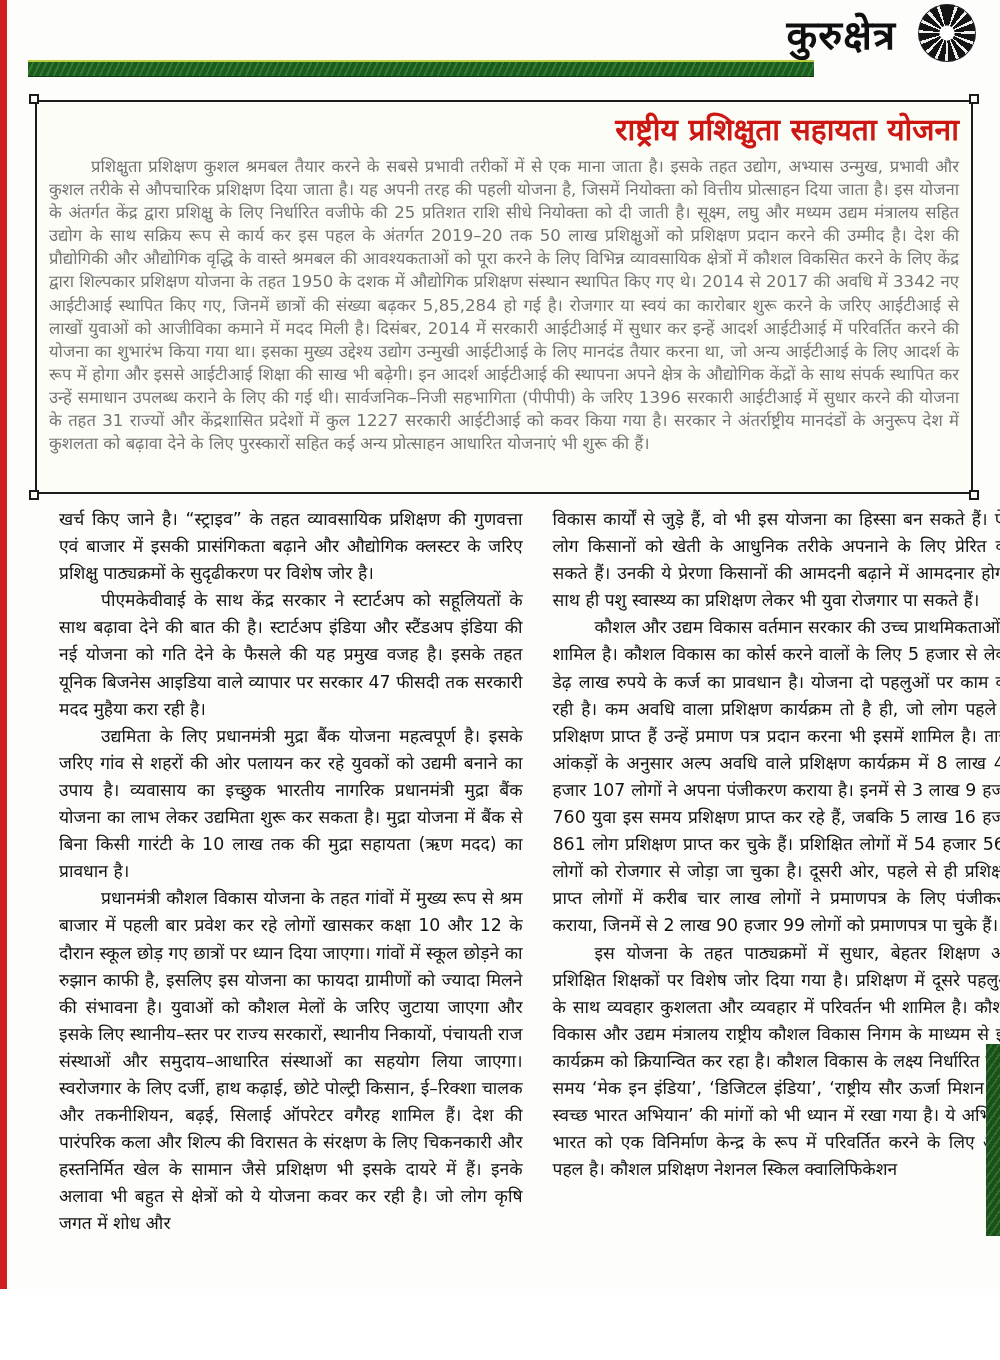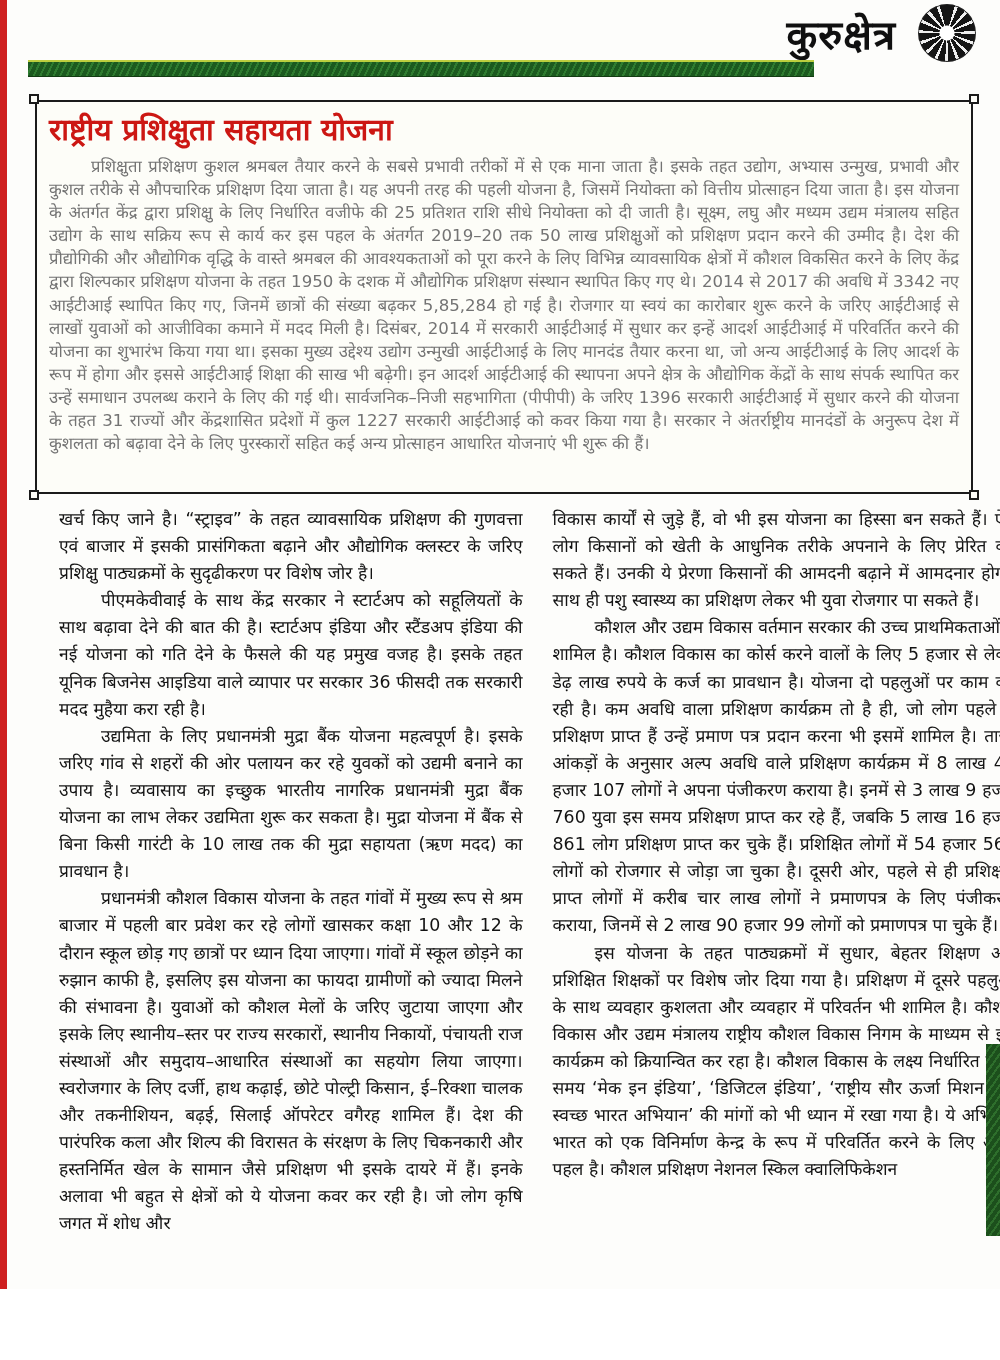--- a/index.html
+++ b/index.html
@@ -38,21 +38,21 @@
     border:2px solid #1b1b1b; background:#fdfdf8; padding:4px 12px 6px 12px;
   }
   .corner {
     position:absolute; width:10px; height:10px; border:2px solid #1b1b1b; background:#fdfdf8;
   }
   .corner.tl { left:-8px; top:-8px; }
   .corner.tr { right:-8px; top:-8px; }
   .corner.bl { left:-8px; bottom:-8px; }
   .corner.br { right:-8px; bottom:-8px; }
   .box-title {
-    text-align:left; color:#cc1713; font-size:30px; font-weight:bold; margin:2px 0 6px 0;
+    text-align:right; color:#cc1713; font-size:30px; font-weight:bold; margin:2px 0 6px 0;
   }
   .box-body {
     font-size:16.6px; line-height:23.1px; text-align:justify; text-indent:42px; color:#737373;
   }
   
   .columns {
     position:absolute; left:28px; top:506px; width:957px; display:flex; gap:30px;margin-left:31px;
   }
   .col { flex:1; }
   .col p {
@@ -94,21 +94,21 @@
     <span class="corner tr"></span>
     <span class="corner bl"></span>
     <span class="corner br"></span>
     <h1 class="box-title">राष्ट्रीय प्रशिक्षुता सहायता योजना</h1>
     <p class="box-body">प्रशिक्षुता प्रशिक्षण कुशल श्रमबल तैयार करने के सबसे प्रभावी तरीकों में से एक माना जाता है। इसके तहत उद्योग, अभ्यास उन्मुख, प्रभावी और कुशल तरीके से औपचारिक प्रशिक्षण दिया जाता है। यह अपनी तरह की पहली योजना है, जिसमें नियोक्ता को वित्तीय प्रोत्साहन दिया जाता है। इस योजना के अंतर्गत केंद्र द्वारा प्रशिक्षु के लिए निर्धारित वजीफे की 25 प्रतिशत राशि सीधे नियोक्ता को दी जाती है। सूक्ष्म, लघु और मध्यम उद्यम मंत्रालय सहित उद्योग के साथ सक्रिय रूप से कार्य कर इस पहल के अंतर्गत 2019–20 तक 50 लाख प्रशिक्षुओं को प्रशिक्षण प्रदान करने की उम्मीद है। देश की प्रौद्योगिकी और औद्योगिक वृद्धि के वास्ते श्रमबल की आवश्यकताओं को पूरा करने के लिए विभिन्न व्यावसायिक क्षेत्रों में कौशल विकसित करने के लिए केंद्र द्वारा शिल्पकार प्रशिक्षण योजना के तहत 1950 के दशक में औद्योगिक प्रशिक्षण संस्थान स्थापित किए गए थे। 2014 से 2017 की अवधि में 3342 नए आईटीआई स्थापित किए गए, जिनमें छात्रों की संख्या बढ़कर 5,85,284 हो गई है। रोजगार या स्वयं का कारोबार शुरू करने के जरिए आईटीआई से लाखों युवाओं को आजीविका कमाने में मदद मिली है। दिसंबर, 2014 में सरकारी आईटीआई में सुधार कर इन्हें आदर्श आईटीआई में परिवर्तित करने की योजना का शुभारंभ किया गया था। इसका मुख्य उद्देश्य उद्योग उन्मुखी आईटीआई के लिए मानदंड तैयार करना था, जो अन्य आईटीआई के लिए आदर्श के रूप में होगा और इससे आईटीआई शिक्षा की साख भी बढ़ेगी। इन आदर्श आईटीआई की स्थापना अपने क्षेत्र के औद्योगिक केंद्रों के साथ संपर्क स्थापित कर उन्हें समाधान उपलब्ध कराने के लिए की गई थी। सार्वजनिक–निजी सहभागिता (पीपीपी) के जरिए 1396 सरकारी आईटीआई में सुधार करने की योजना के तहत 31 राज्यों और केंद्रशासित प्रदेशों में कुल 1227 सरकारी आईटीआई को कवर किया गया है। सरकार ने अंतर्राष्ट्रीय मानदंडों के अनुरूप देश में कुशलता को बढ़ावा देने के लिए पुरस्कारों सहित कई अन्य प्रोत्साहन आधारित योजनाएं भी शुरू की हैं।</p>
   </div>
 
   <div class="columns">
     <div class="col">
       <p>खर्च किए जाने है। “स्ट्राइव” के तहत व्यावसायिक प्रशिक्षण की गुणवत्ता एवं बाजार में इसकी प्रासंगिकता बढ़ाने और औद्योगिक क्लस्टर के जरिए प्रशिक्षु पाठ्यक्रमों के सुदृढीकरण पर विशेष जोर है।</p>
-      <p class="indent">पीएमकेवीवाई के साथ केंद्र सरकार ने स्टार्टअप को सहूलियतों के साथ बढ़ावा देने की बात की है। स्टार्टअप इंडिया और स्टैंडअप इंडिया की नई योजना को गति देने के फैसले की यह प्रमुख वजह है। इसके तहत यूनिक बिजनेस आइडिया वाले व्यापार पर सरकार 36 फीसदी तक सरकारी मदद मुहैया करा रही है।</p>
+      <p class="indent">पीएमकेवीवाई के साथ केंद्र सरकार ने स्टार्टअप को सहूलियतों के साथ बढ़ावा देने की बात की है। स्टार्टअप इंडिया और स्टैंडअप इंडिया की नई योजना को गति देने के फैसले की यह प्रमुख वजह है। इसके तहत यूनिक बिजनेस आइडिया वाले व्यापार पर सरकार 47 फीसदी तक सरकारी मदद मुहैया करा रही है।</p>
       <p class="indent">उद्यमिता के लिए प्रधानमंत्री मुद्रा बैंक योजना महत्वपूर्ण है। इसके जरिए गांव से शहरों की ओर पलायन कर रहे युवकों को उद्यमी बनाने का उपाय है। व्यवासाय का इच्छुक भारतीय नागरिक प्रधानमंत्री मुद्रा बैंक योजना का लाभ लेकर उद्यमिता शुरू कर सकता है। मुद्रा योजना में बैंक से बिना किसी गारंटी के 10 लाख तक की मुद्रा सहायता (ऋण मदद) का प्रावधान है।</p>
       <p class="indent">प्रधानमंत्री कौशल विकास योजना के तहत गांवों में मुख्य रूप से श्रम बाजार में पहली बार प्रवेश कर रहे लोगों खासकर कक्षा 10 और 12 के दौरान स्कूल छोड़ गए छात्रों पर ध्यान दिया जाएगा। गांवों में स्कूल छोड़ने का रुझान काफी है, इसलिए इस योजना का फायदा ग्रामीणों को ज्यादा मिलने की संभावना है। युवाओं को कौशल मेलों के जरिए जुटाया जाएगा और इसके लिए स्थानीय–स्तर पर राज्य सरकारों, स्थानीय निकायों, पंचायती राज संस्थाओं और समुदाय–आधारित संस्थाओं का सहयोग लिया जाएगा। स्वरोजगार के लिए दर्जी, हाथ कढ़ाई, छोटे पोल्ट्री किसान, ई–रिक्शा चालक और तकनीशियन, बढ़ई, सिलाई ऑपरेटर वगैरह शामिल हैं। देश की पारंपरिक कला और शिल्प की विरासत के संरक्षण के लिए चिकनकारी और हस्तनिर्मित खेल के सामान जैसे प्रशिक्षण भी इसके दायरे में हैं। इनके अलावा भी बहुत से क्षेत्रों को ये योजना कवर कर रही है। जो लोग कृषि जगत में शोध और</p>
     </div>
     <div class="col">
       <p>विकास कार्यों से जुड़े हैं, वो भी इस योजना का हिस्सा बन सकते हैं। ऐसे लोग किसानों को खेती के आधुनिक तरीके अपनाने के लिए प्रेरित कर सकते हैं। उनकी ये प्रेरणा किसानों की आमदनी बढ़ाने में आमदनार होगी। साथ ही पशु स्वास्थ्य का प्रशिक्षण लेकर भी युवा रोजगार पा सकते हैं।</p>
       <p class="indent">कौशल और उद्यम विकास वर्तमान सरकार की उच्च प्राथमिकताओं में शामिल है। कौशल विकास का कोर्स करने वालों के लिए 5 हजार से लेकर डेढ़ लाख रुपये के कर्ज का प्रावधान है। योजना दो पहलुओं पर काम कर रही है। कम अवधि वाला प्रशिक्षण कार्यक्रम तो है ही, जो लोग पहले से प्रशिक्षण प्राप्त हैं उन्हें प्रमाण पत्र प्रदान करना भी इसमें शामिल है। ताजा आंकड़ों के अनुसार अल्प अवधि वाले प्रशिक्षण कार्यक्रम में 8 लाख 45 हजार 107 लोगों ने अपना पंजीकरण कराया है। इनमें से 3 लाख 9 हजार 760 युवा इस समय प्रशिक्षण प्राप्त कर रहे हैं, जबकि 5 लाख 16 हजार 861 लोग प्रशिक्षण प्राप्त कर चुके हैं। प्रशिक्षित लोगों में 54 हजार 563 लोगों को रोजगार से जोड़ा जा चुका है। दूसरी ओर, पहले से ही प्रशिक्षण प्राप्त लोगों में करीब चार लाख लोगों ने प्रमाणपत्र के लिए पंजीकरण कराया, जिनमें से 2 लाख 90 हजार 99 लोगों को प्रमाणपत्र पा चुके हैं।</p>
       <p class="indent">इस योजना के तहत पाठ्यक्रमों में सुधार, बेहतर शिक्षण और प्रशिक्षित शिक्षकों पर विशेष जोर दिया गया है। प्रशिक्षण में दूसरे पहलुओं के साथ व्यवहार कुशलता और व्यवहार में परिवर्तन भी शामिल है। कौशल विकास और उद्यम मंत्रालय राष्ट्रीय कौशल विकास निगम के माध्यम से इस कार्यक्रम को क्रियान्वित कर रहा है। कौशल विकास के लक्ष्य निर्धारित करते समय ‘मेक इन इंडिया’, ‘डिजिटल इंडिया’, ‘राष्ट्रीय सौर ऊर्जा मिशन और स्वच्छ भारत अभियान’ की मांगों को भी ध्यान में रखा गया है। ये अभियान भारत को एक विनिर्माण केन्द्र के रूप में परिवर्तित करने के लिए अहम पहल है। कौशल प्रशिक्षण नेशनल स्किल क्वालिफिकेशन</p>
     </div>
   </div>
 

